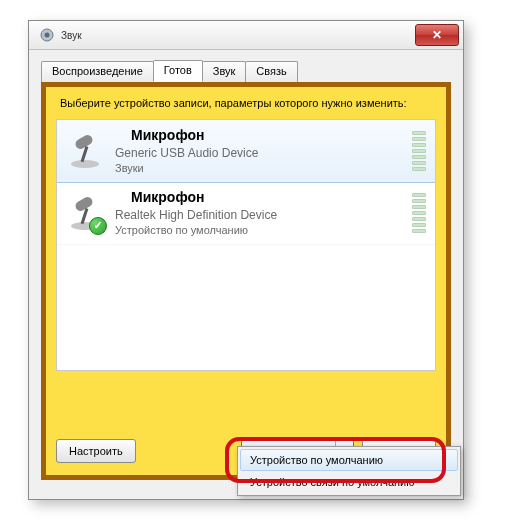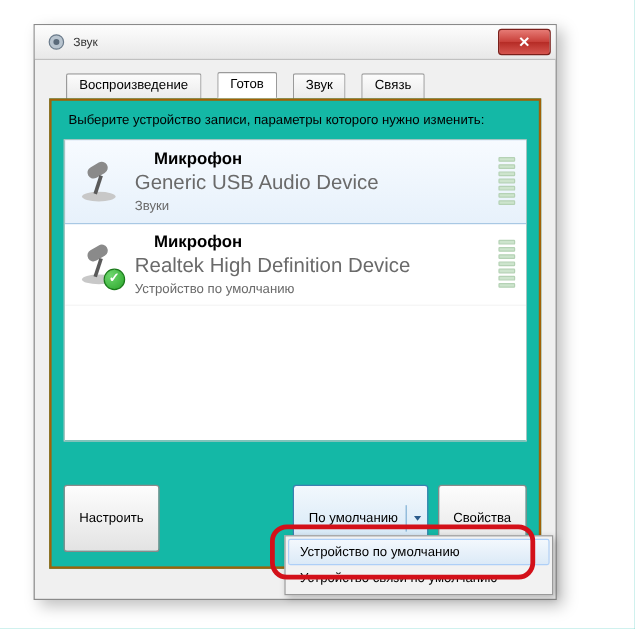--- a/index.html
+++ b/index.html
@@ -62,33 +62,32 @@
     padding: 3px 10px 4px;
     border: 1px solid #9a9a9a;
     border-bottom: none;
     background: linear-gradient(to bottom,#fcfcfc,#eaeaea);
     font-size: 11px;
     position: relative;
     top: 1px;
     cursor: pointer;
     border-radius: 2px 2px 0 0;
     margin-right: -1px;
-    margin-left: 14px;
   }
   .tab.active {
     background: #fff;
     border-bottom: 1px solid #fff;
     z-index: 2;
     top: 0;
     padding-bottom: 5px;
   }
   .tabpanel {
     margin: 0 12px 12px 12px;
-    border: 2px solid #a16207;
-    background: #14b8a6;
+    border: 5px solid #a16207;
+    background: #fde047;
     height: 388px;
     position: relative;
   }
   .instr {
     padding: 10px 14px 6px;
     font-size: 11px;
     color: #000;
   }
   .devlist {
     margin: 4px 10px 0 10px;
@@ -113,21 +112,21 @@
     height: 40px;
     position: relative;
     flex-shrink: 0;
   }
   .devtext {
     flex: 1;
     padding-left: 10px;
     line-height: 1.35;
   }
   .devname { font-weight: bold; font-size: 14px; margin-left: 16px; }
-  .devdesc { color: #6a6a6a; font-size: 17px; }
+  .devdesc { color: #6a6a6a; font-size: 12px; }
   .devstat { color: #6a6a6a; font-size: 11px; }
   .meter {
     width: 14px;
     height: 40px;
     display: flex;
     flex-direction: column-reverse;
     gap: 2px;
     padding: 1px;
   }
   .meter .bar {
@@ -137,21 +136,21 @@
     border-radius: 1px;
   }
   .btnrow {
     position: absolute;
     left: 10px; right: 10px; bottom: 12px;
     display: flex;
     align-items: center;
   }
   .btn {
     height: 22px;
-    padding: 16px 12px;
+    padding: 0 12px;
     border: 1px solid #8a8a8a;
     background: linear-gradient(to bottom,#fdfdfd,#e3e3e3);
     border-radius: 3px;
     font-size: 11px;
     cursor: pointer;
     display: inline-flex;
     align-items: center;
     justify-content: center;
   }
   .btn.split {

